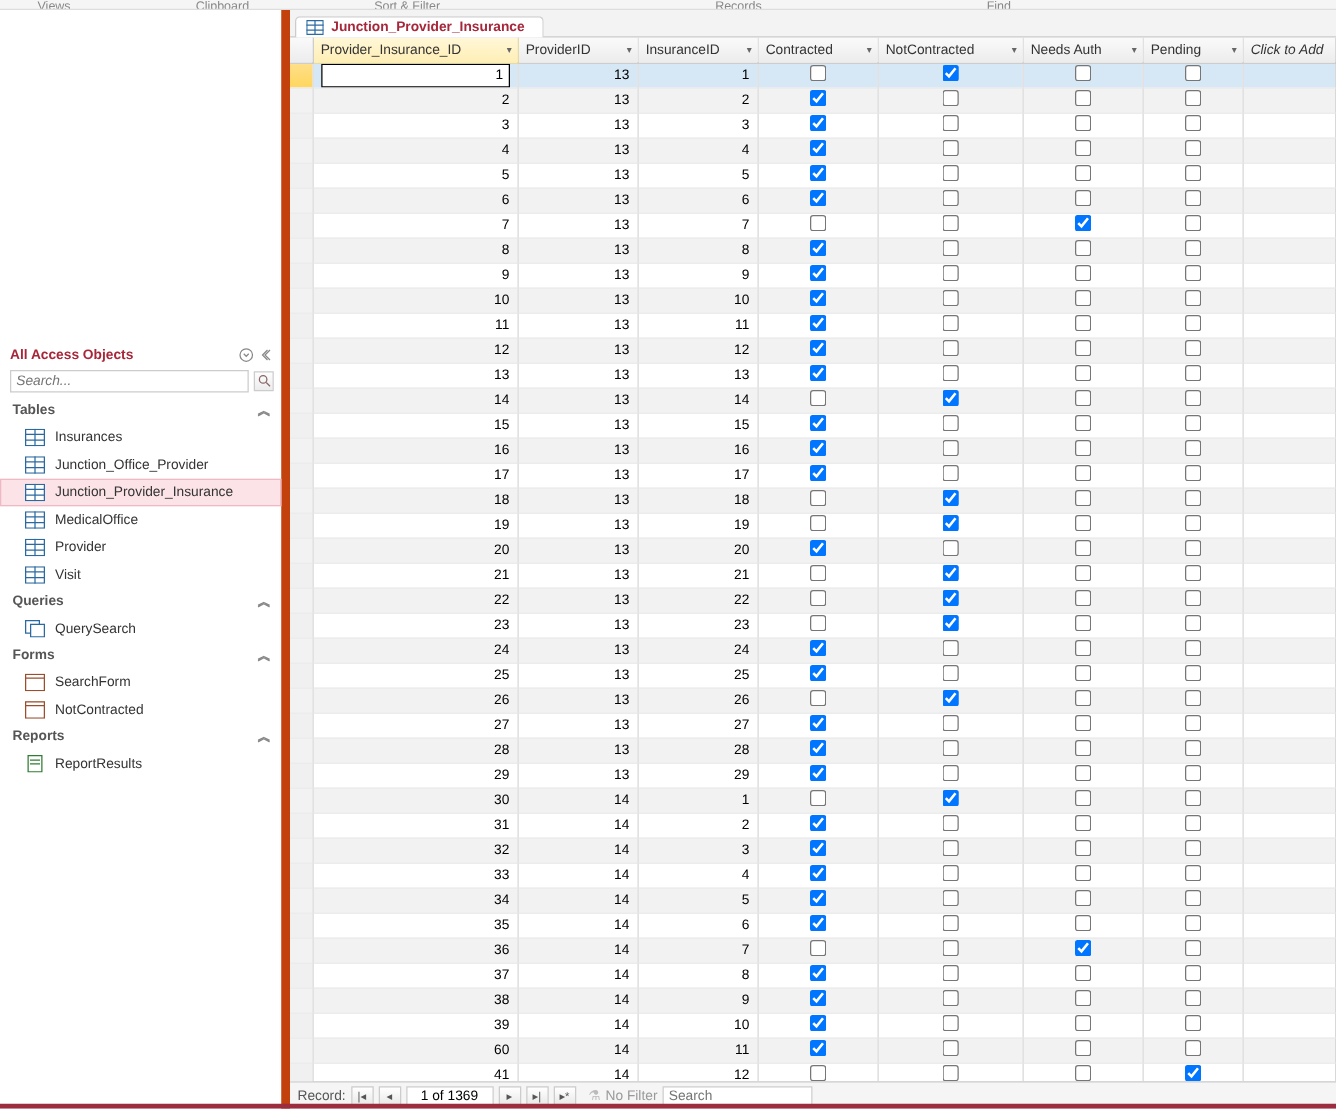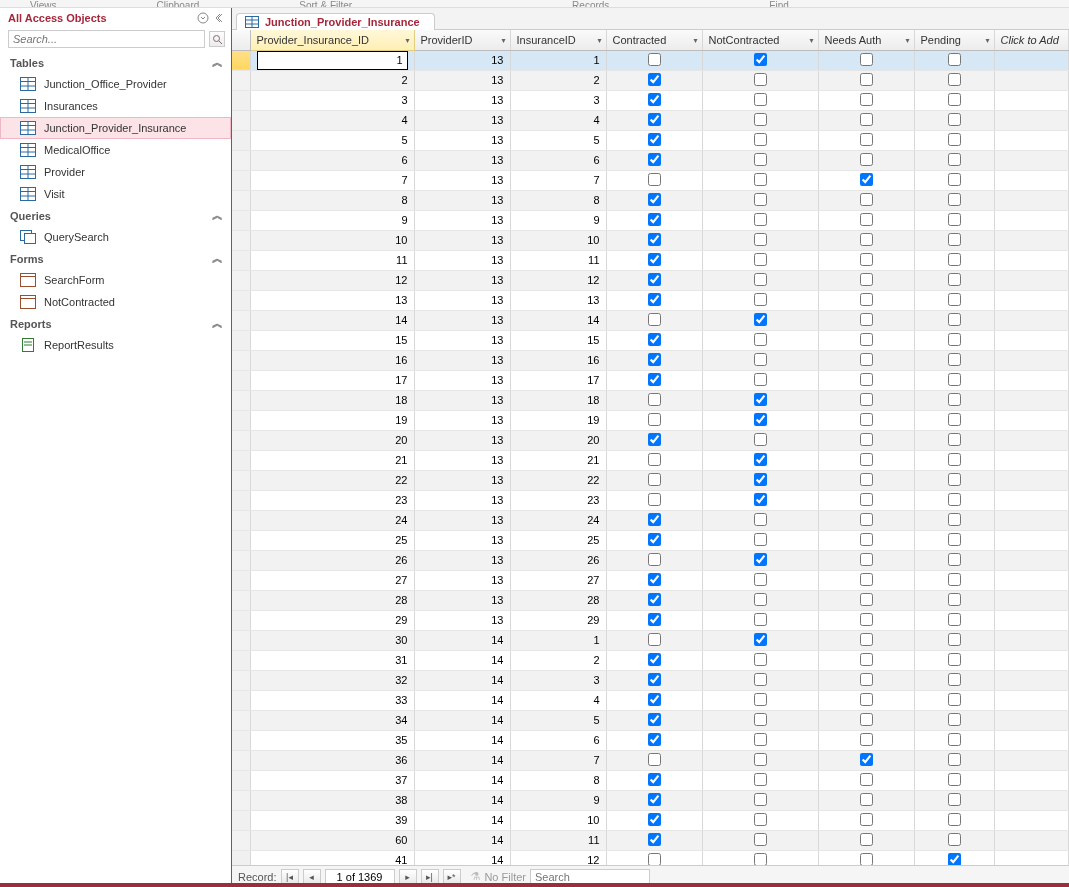--- a/index.html
+++ b/index.html
@@ -5,21 +5,21 @@
 * { box-sizing: border-box; margin: 0; padding: 0; font-family: "Segoe UI", Tahoma, sans-serif; font-size: 11px; }
 body { background: #fff; width: 1069px; height: 887px; overflow: hidden; position: relative; }
 
 
 .ribbon-stub { height: 8px; background: #f5f5f5; border-bottom: 1px solid #ddd; display: flex; gap: 100px; padding-left: 30px; color: #888; overflow:hidden; white-space:nowrap;}
 .ribbon-stub span { font-size: 10px; }
 
 .layout { display: flex; height: calc(100% - 8px); }
 
 
-.navpane { width: 232px; border-right: 1px solid #c2410c; background: #fff; display:flex; flex-direction:column;}
+.navpane { width: 232px; border-right: 7px solid #c2410c; background: #fff; display:flex; flex-direction:column;justify-content:center;}
 .nav-header { display:flex; align-items:center; justify-content:space-between; padding: 4px 6px 4px 8px; color:#a6263a; font-size:15px; font-weight:600;}
 .nav-header .collapse { display:flex; gap:4px; align-items:center;}
 .nav-header .collapse svg { cursor:pointer;}
 .search-row { display:flex; align-items:center; padding:2px 6px 4px 8px; gap:4px;}
 .search-row input { flex:1; border:1px solid #ccc; padding:2px 4px; font-style:italic; color:#777; height:18px;}
 .search-row .mag { width:16px; height:16px; border:1px solid #ccc; background:linear-gradient(#fdfdfd,#ececec); display:flex; align-items:center; justify-content:center; cursor:pointer;}
 .nav-group-head { display:flex; justify-content:space-between; align-items:center; padding:3px 8px 3px 10px; font-weight:600; color:#555; cursor:pointer;}
 .nav-group-head .chev { color:#888;}
 .nav-item { display:flex; align-items:center; gap:8px; padding:4px 8px 4px 20px; cursor:pointer; color:#333;}
 .nav-item.selected { background:#fbe3e7; border:1px solid #f0b8c4; padding:3px 7px 3px 19px;}
@@ -63,21 +63,21 @@
 .bottom-bar { position:absolute; bottom:0; left:0; right:0; height:4px; background:#9b2d3f;}
 </style>
 </head>
 <body>
 
 <div class="ribbon-stub">
   <span>Views</span>
   <span>Clipboard</span>
   <span style="">Sort &amp; Filter</span>
   <span style="margin-left:120px">Records</span>
-  <span style="margin-left:60px">Find</span>
+  <span style="margin-left:80px">Find</span>
 
 </div>
 
 <div class="layout">
 
   <div class="navpane">
     <div class="nav-header">
       <span>All Access Objects</span>
       <span class="collapse">
         <svg width="12" height="12" viewBox="0 0 12 12">
@@ -105,32 +105,32 @@
         </div>
         <div class="nav-item">
           <span class="tbl-ico">
             <svg width="16" height="14" viewBox="0 0 16 14">
               <rect x="0.5" y="0.5" width="15" height="13" fill="#fff" stroke="#2b6aa0"></rect>
               <line x1="0" y1="4.5" x2="16" y2="4.5" stroke="#2b6aa0"></line>
               <line x1="0" y1="9" x2="16" y2="9" stroke="#2b6aa0"></line>
               <line x1="8" y1="0" x2="8" y2="14" stroke="#2b6aa0"></line>
             </svg>
           </span>
-          <span>Junction_Office_Provider</span>
+          <span>Insurances</span>
         </div>
         <div class="nav-item">
           <span class="tbl-ico">
             <svg width="16" height="14" viewBox="0 0 16 14">
               <rect x="0.5" y="0.5" width="15" height="13" fill="#fff" stroke="#2b6aa0"></rect>
               <line x1="0" y1="4.5" x2="16" y2="4.5" stroke="#2b6aa0"></line>
               <line x1="0" y1="9" x2="16" y2="9" stroke="#2b6aa0"></line>
               <line x1="8" y1="0" x2="8" y2="14" stroke="#2b6aa0"></line>
             </svg>
           </span>
-          <span>Insurances</span>
+          <span>Junction_Office_Provider</span>
         </div>
         <div class="nav-item selected">
           <span class="tbl-ico">
             <svg width="16" height="14" viewBox="0 0 16 14">
               <rect x="0.5" y="0.5" width="15" height="13" fill="#fff" stroke="#2b6aa0"></rect>
               <line x1="0" y1="4.5" x2="16" y2="4.5" stroke="#2b6aa0"></line>
               <line x1="0" y1="9" x2="16" y2="9" stroke="#2b6aa0"></line>
               <line x1="8" y1="0" x2="8" y2="14" stroke="#2b6aa0"></line>
             </svg>
           </span>

